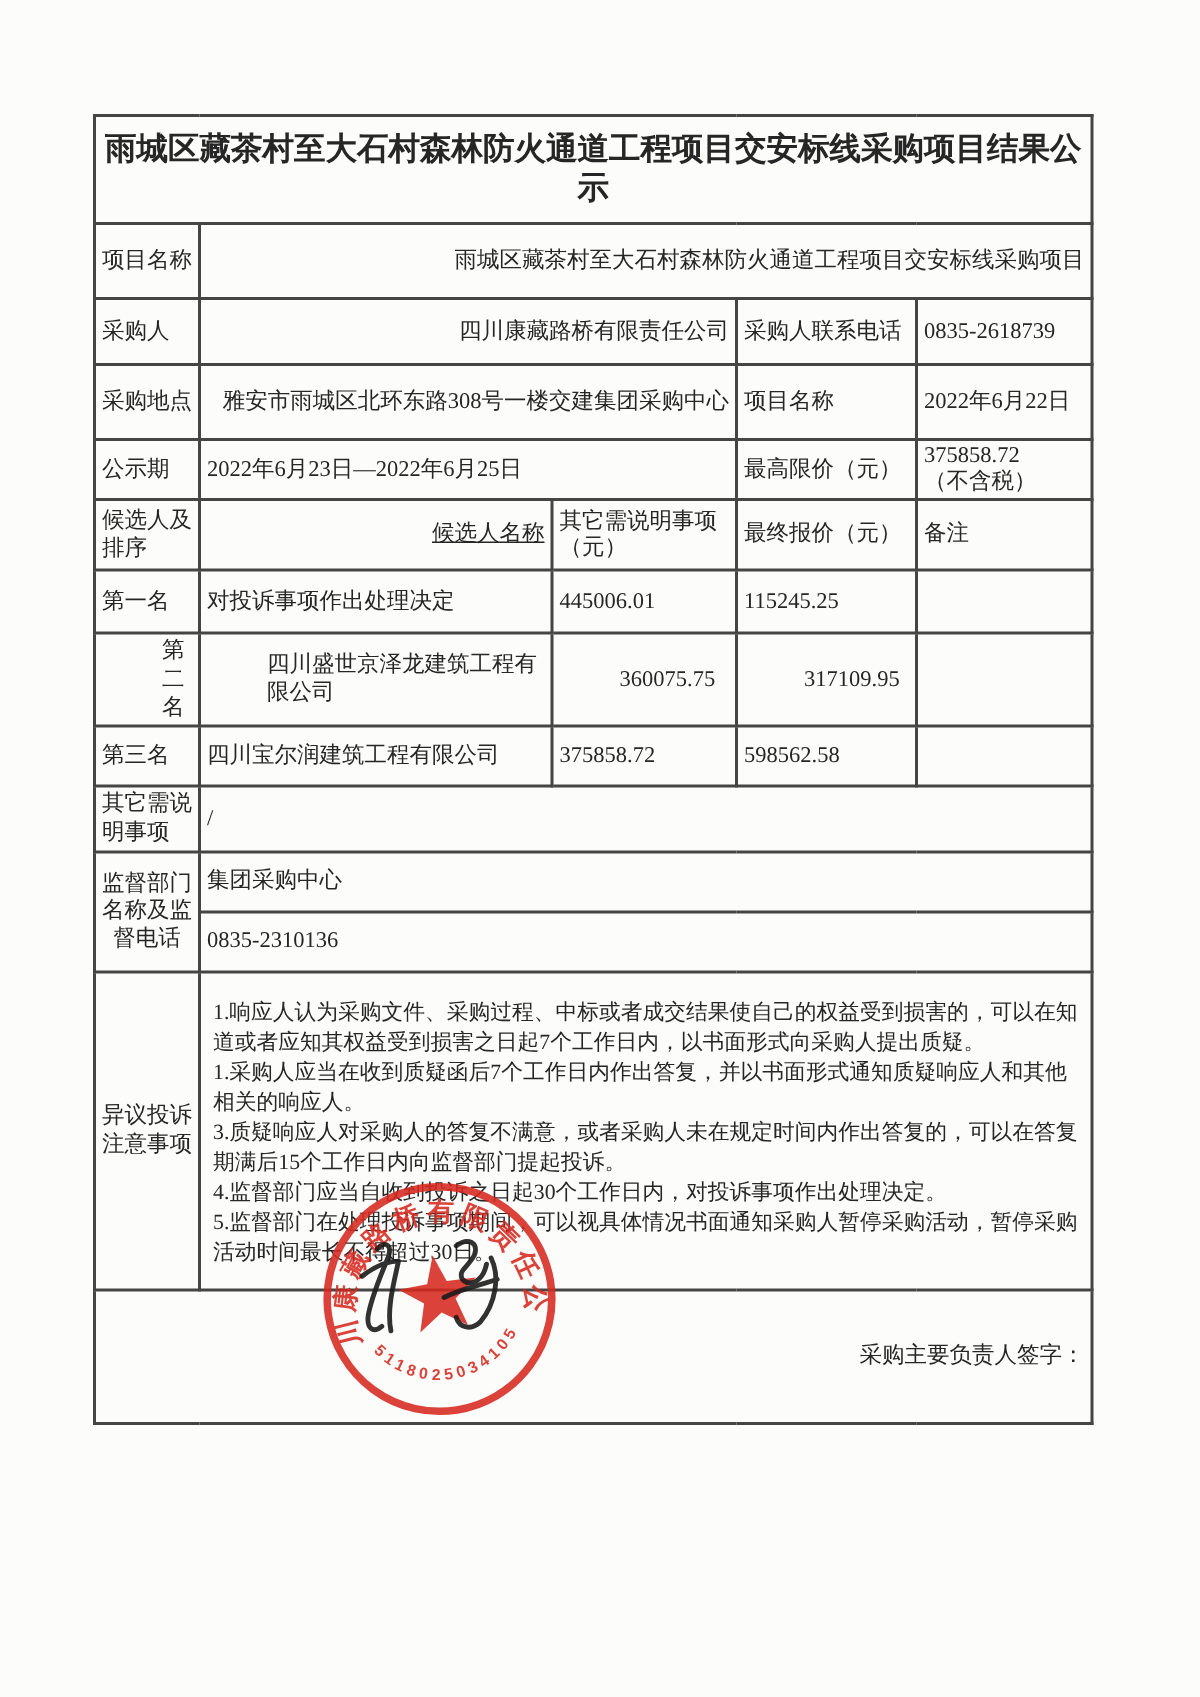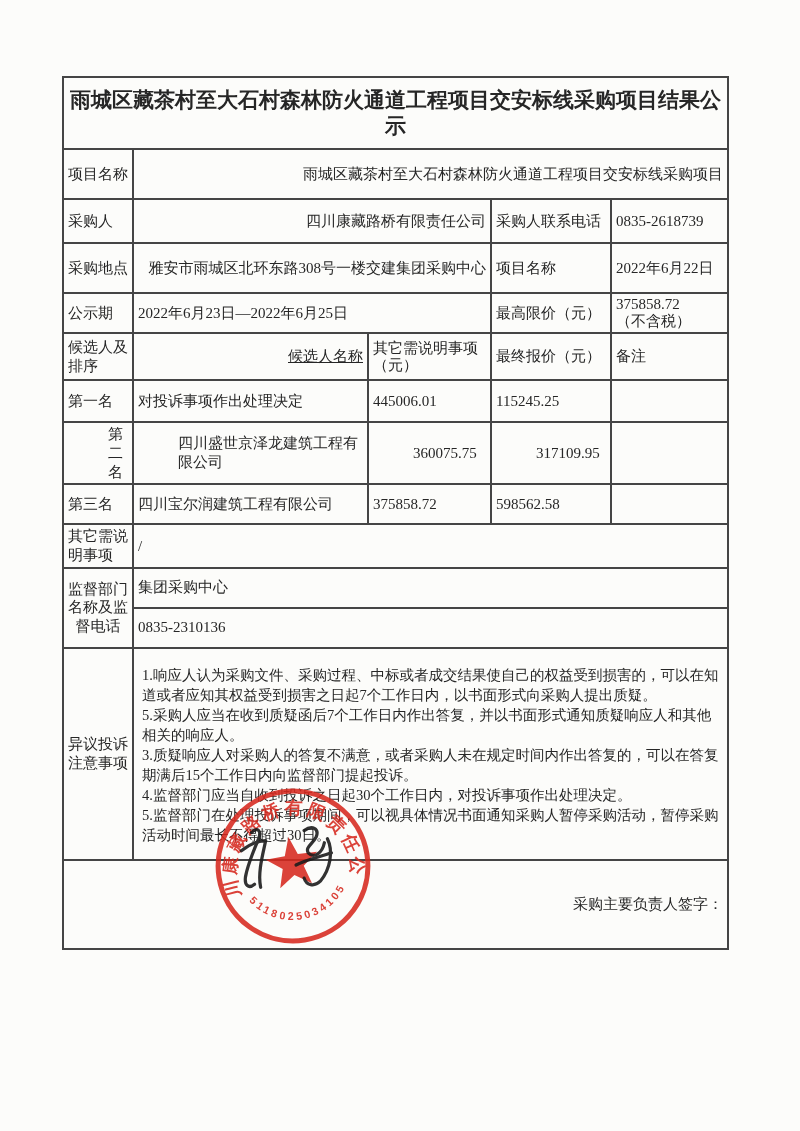--- a/index.html
+++ b/index.html
@@ -143,21 +143,21 @@
       <td colspan="4" class="c">集团采购中心</td>
     </tr>
     <tr class="h38">
       <td colspan="4" class="c">0835-2310136</td>
     </tr>
 
     <tr class="h200">
       <td class="lab">异议投诉注意事项</td>
       <td colspan="4" class="notes-cell">
         <div>1.响应人认为采购文件、采购过程、中标或者成交结果使自己的权益受到损害的，可以在知道或者应知其权益受到损害之日起7个工作日内，以书面形式向采购人提出质疑。</div>
-        <div>5.采购人应当在收到质疑函后7个工作日内作出答复，并以书面形式通知质疑响应人和其他相关的响应人。</div>
+        <div>1.采购人应当在收到质疑函后7个工作日内作出答复，并以书面形式通知质疑响应人和其他相关的响应人。</div>
         <div>3.质疑响应人对采购人的答复不满意，或者采购人未在规定时间内作出答复的，可以在答复期满后15个工作日内向监督部门提起投诉。</div>
         <div>4.监督部门应当自收到投诉之日起30个工作日内，对投诉事项作出处理决定。</div>
         <div>5.监督部门在处理投诉事项期间，可以视具体情况书面通知采购人暂停采购活动，暂停采购活动时间最长不得超过30日。</div>
       </td>
     </tr>
 
     <tr class="h87">
       <td colspan="5" class="sig-cell l">采购主要负责人签字：</td>
     </tr>
   </tbody>

